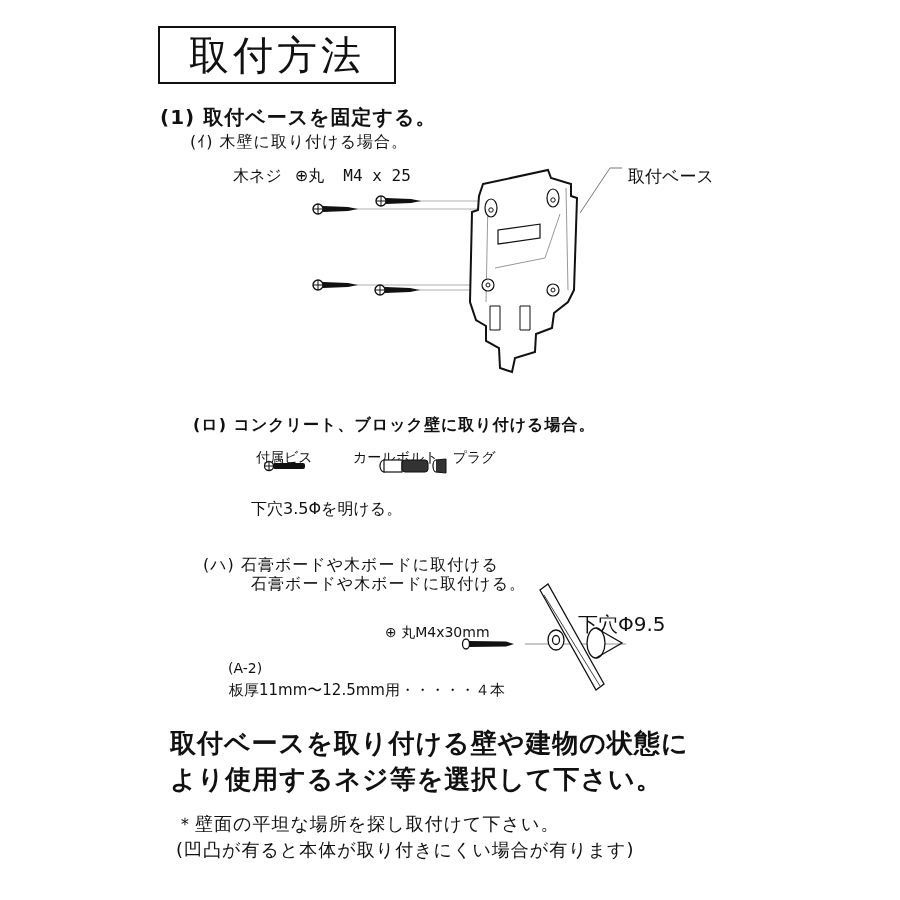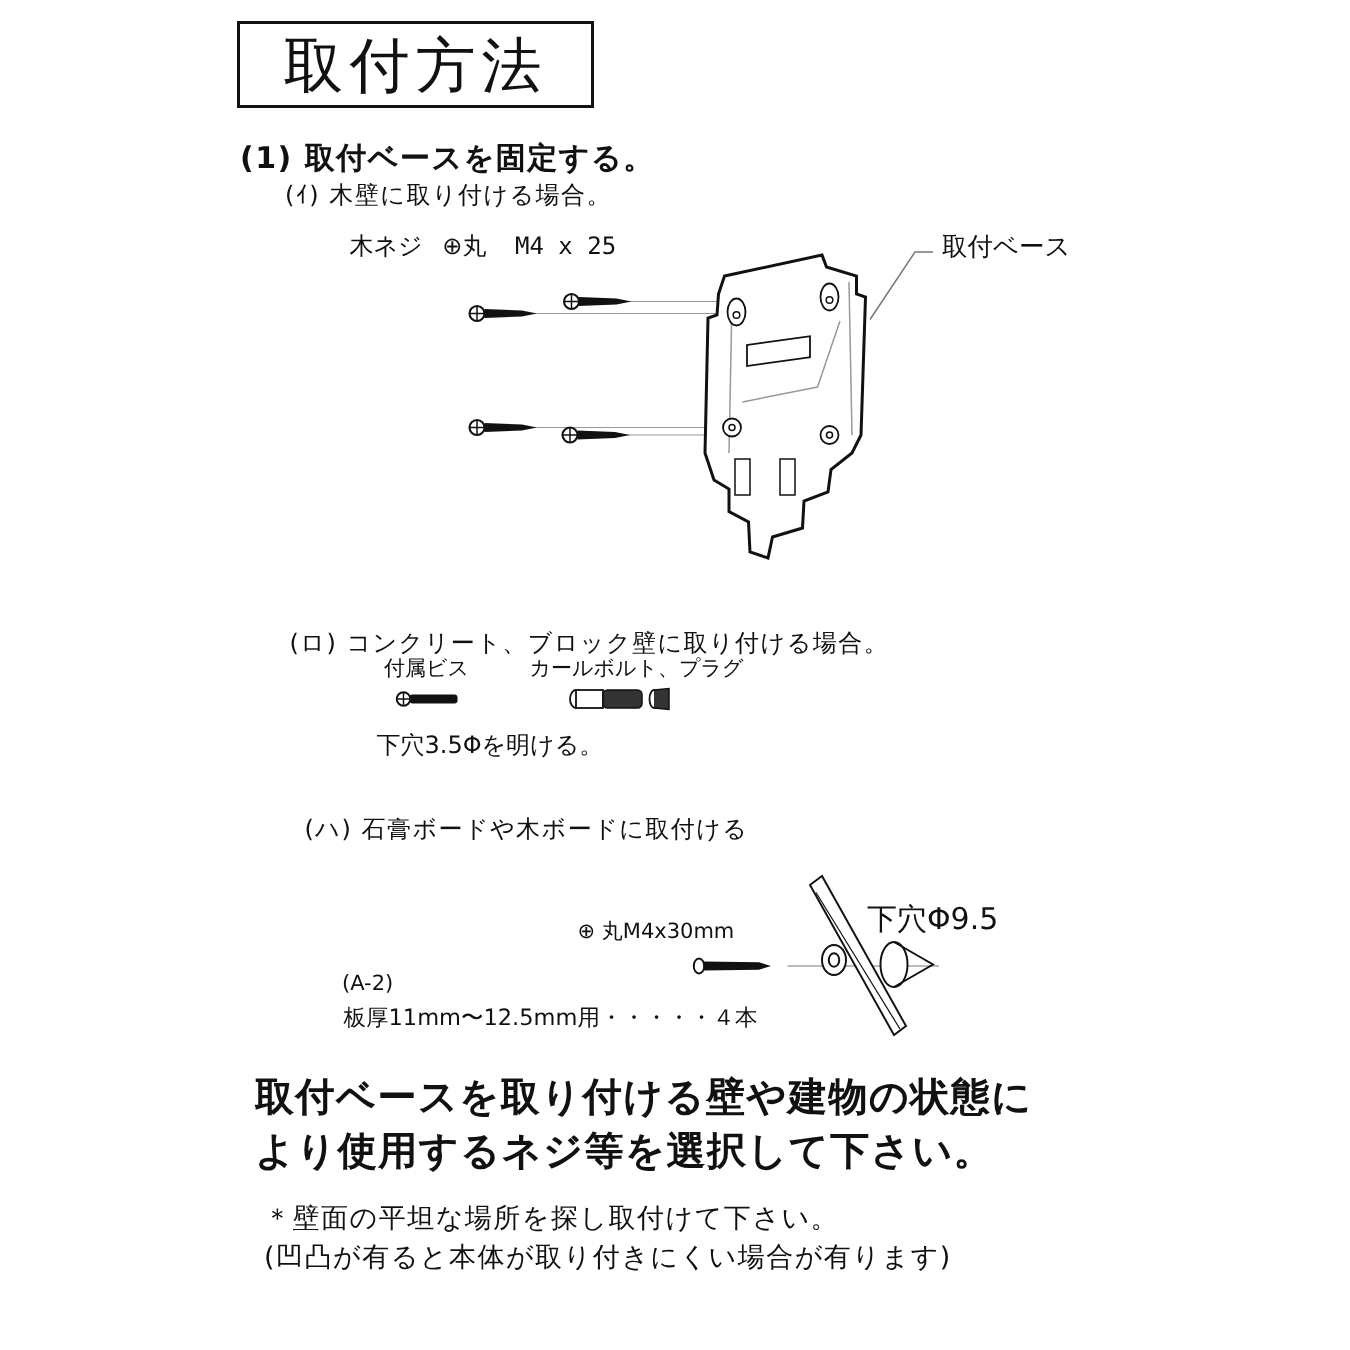--- a/index.html
+++ b/index.html
@@ -1,18 +1,18 @@
 <!DOCTYPE html>
 <html><head>
   <meta charset="utf-8">
   <style>
     html, body { margin: 0; padding: 0; background: #ffffff; }
     body { width: 900px; height: 900px; position: relative; overflow: hidden;
            font-family: "DejaVu Sans", "Liberation Sans", sans-serif; color: #111; }
-    .abs { position: absolute; white-space: nowrap; }
+    .abs { position: absolute; white-space: nowrap; margin-top: 12px; }
     .title-box { left: 158px; top: 14px; width: 238px; height: 58px; border: 2px solid #111;
                  box-sizing: border-box; display: flex; align-items: center; justify-content: center;
                  font-size: 40px; letter-spacing: 4px; font-weight: normal; }
     .h1 { left: 160px; top: 92px; font-size: 20px; font-weight: bold; letter-spacing: 1px; }
     .sub { font-size: 16px; letter-spacing: 1px; }
     .bold { font-weight: normal; }
     .mono { font-family: "DejaVu Sans Mono", "Liberation Mono", monospace; }
     .small { font-size: 14px; }
     .big { left: 170px; font-size: 26px; font-weight: bold; letter-spacing: 1px; }
     .note { left: 176px; font-size: 18px; letter-spacing: 1px; }
@@ -83,21 +83,21 @@
       <circle cx="553" cy="200" r="2.2" stroke-width="1"></circle>
     <circle cx="488" cy="285" r="6" stroke-width="1.2"></circle>
       <circle cx="488" cy="285" r="2" stroke-width="1"></circle>
     <circle cx="553" cy="290" r="6" stroke-width="1.2"></circle>
       <circle cx="553" cy="290" r="2" stroke-width="1"></circle>
     <path d="M490,306 L500,306 L500,330 L490,330 Z" stroke-width="1"></path>
     <path d="M520,306 L530,306 L530,330 L520,330 Z" stroke-width="1"></path>
   </g>
 </svg>
 
-<div class="abs sub" style="left:193px; top:419px;">(ロ) コンクリート、ブロック壁に取り付ける場合。</div>
+<div class="abs sub" style="left:193px; top:403px;font-weight:bold;">(ロ) コンクリート、ブロック壁に取り付ける場合。</div>
 <div class="abs small" style="left:256px; top:437px;">付属ビス</div>
 <div class="abs small" style="left:353px; top:437px;">カールボルト、プラグ</div>
 <svg width="900" height="900" viewBox="0 0 900 900">
   <g transform="translate(269,466)">
     <circle cx="0" cy="0" r="4.5" fill="#fff" stroke="#111" stroke-width="1.3"></circle>
     <line x1="-4" y1="0" x2="4" y2="0" stroke="#111"></line>
       <line x1="0" y1="-4" x2="0" y2="4" stroke="#111"></line>
     <rect x="4" y="-3" width="32" height="6" rx="2" fill="#111"></rect>
   </g>
   <g transform="translate(384,466)">
@@ -109,20 +109,21 @@
     <ellipse cx="0" cy="0" rx="3" ry="6" fill="#fff" stroke="#111" stroke-width="1.2"></ellipse>
     <path d="M0,-6 L10,-7 L10,7 L0,6" fill="#333" stroke="#111"></path>
   </g>
 </svg>
 <div class="abs" style="left:251px; top:487px; font-size:16px; line-height:19px;">
   <div>下穴3.5Φを明ける。</div>
 </div>
 
 <div class="abs sub" style="left:203px; top:543px; line-height:19px;">
   <div>(ハ) 石膏ボードや木ボードに取付ける</div>
+  <div style="padding-left:48px;">石膏ボードや木ボードに取付ける。</div>
 </div>
 <div class="abs small" style="left:385px; top:612px;">⊕ 丸M4x30mm</div>
 <div class="abs" style="left:578px; top:599px; font-size:20px;">下穴Φ9.5</div>
 <div class="abs small" style="left:228px; top:648px;">(A-2)</div>
 <div class="abs" style="left:229px; top:669px; font-size:15px;">板厚11mm〜12.5mm用・・・・・４本</div>
 <svg width="900" height="900" viewBox="0 0 900 900">
   <g transform="translate(466,644)">
     <ellipse cx="0" cy="0" rx="3.5" ry="5" fill="#fff" stroke="#111" stroke-width="1.3"></ellipse>
     <path d="M3,-3 L40,-2.5 L48,0 L40,2.5 L3,3 Z" fill="#111"></path>
   </g>

